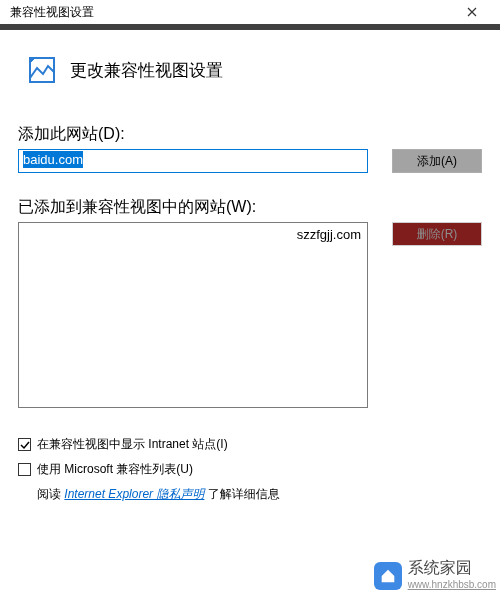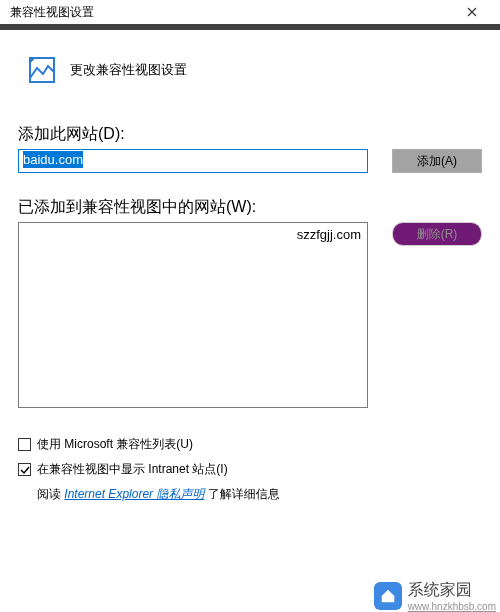--- a/index.html
+++ b/index.html
@@ -33,21 +33,21 @@
   }
   .close-btn svg { width: 10px; height: 10px; }
   .content { padding: 16px 18px 0 18px; }
   .header-row {
     display: flex;
     align-items: center;
     gap: 14px;
     margin: 10px 0 40px 10px;
   }
   .header-icon { width: 28px; height: 28px; flex-shrink: 0; }
-  .header-title { font-size: 13px; }
+  .header-title { font-size: 17px; }
   .field-label { margin-bottom: 4px; font-size: 16px; }
   .row { display: flex; gap: 24px; align-items: flex-start; }
   .add-input {
     flex: 1;
     height: 24px;
     border: 1px solid #0078d7;
     padding: 2px 4px;
     font-family: inherit;
     font-size: 13px;
     outline: none;
@@ -64,24 +64,23 @@
     background: #a3a3a3;
     font-family: inherit;
     font-size: 12px;
     display: flex;
     align-items: center;
     justify-content: center;
     cursor: pointer;
   }
   .btn.disabled {
     color: #8d8d8d;
-    background: #701a75;
+    background: #7f1d1d;
     border-color: #cfcfcf;
     cursor: default;
-    border-radius: 11px;
   }
   .spacer1 { height: 24px; }
   .listbox {
     flex: 1;
     height: 186px;
     border: 1px solid #7a7a7a;
     background: #fff;
     padding: 2px 6px;
     font-size: 13px;
     overflow: auto;
@@ -109,23 +108,23 @@
   .link-row { margin-left: 19px; margin-top: 4px; font-size: 12px; }
   .link {
     color: #0066cc;
     text-decoration: underline;
     cursor: pointer;
     font-style: italic;
   }
   .watermark {
     position: absolute;
     right: 4px;
-    bottom: 0;
-    display: flex;
-    align-items: center;
+    bottom: 22px;
+    display: flex;
+    align-items: flex-end;
     gap: 6px;
     opacity: 0.9;
   }
   .wm-badge {
     width: 28px;
     height: 28px;
     border-radius: 6px;
     background: #2a7de1;
     display: flex;
     align-items: center;
@@ -172,33 +171,33 @@
   <div class="field-label">已添加到兼容性视图中的网站(W):</div>
   <div class="row">
     <div class="listbox">
       <div class="list-item">szzfgjj.com</div>
     </div>
     <div class="btn disabled">删除(R)</div>
   </div>
 
   <div class="checks">
     <div class="check-row">
-      <span class="check">
-        
-      </span>
-      <span>使用 Microsoft 兼容性列表(U)</span>
-    </div>
-    <div class="check-row">
       <span class="check checked">
         <svg viewBox="0 0 10 10">
             <polyline points="1,5 4,8 9,2" fill="none" stroke="#000" stroke-width="1.5"></polyline>
           </svg>
       </span>
       <span>在兼容性视图中显示 Intranet 站点(I)</span>
     </div>
+    <div class="check-row">
+      <span class="check">
+        
+      </span>
+      <span>使用 Microsoft 兼容性列表(U)</span>
+    </div>
     <div class="link-row">
       <span>阅读 </span><span class="link">Internet Explorer 隐私声明</span><span> 了解详细信息</span>
     </div>
   </div>
 </div>
 
 <div class="watermark">
   <div class="wm-badge">
     <svg viewBox="0 0 20 20" width="18" height="18">
         <path d="M3 10 L10 3 L17 10 L17 17 L3 17 Z" fill="#fff"></path>

